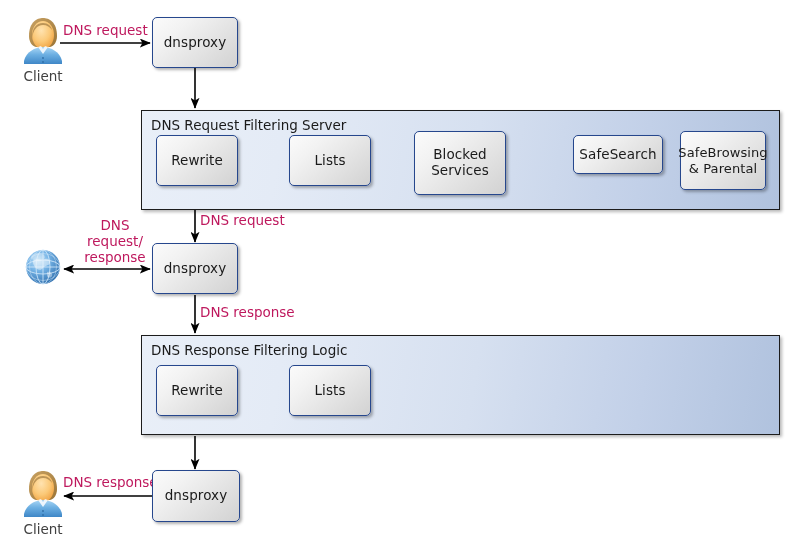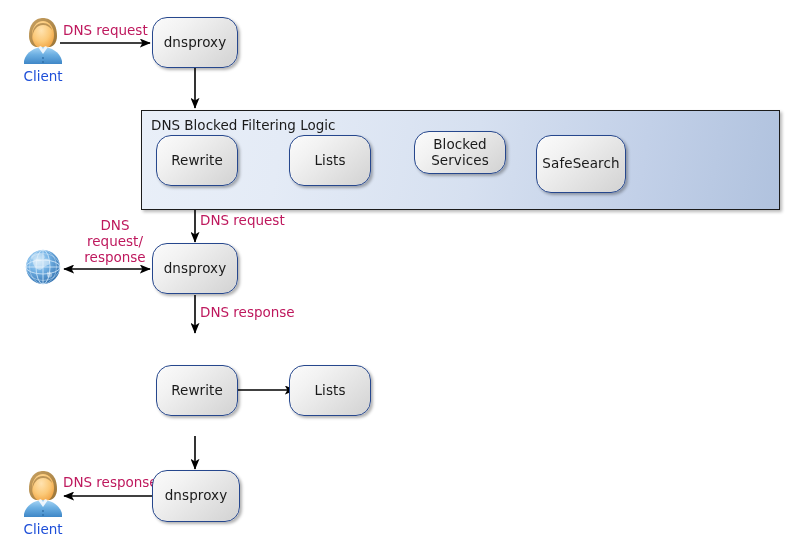--- a/index.html
+++ b/index.html
@@ -26,21 +26,21 @@
     width: 797px;
     height: 558px;
     pointer-events: none;
   }
 
   
   .node {
     position: absolute;
     box-sizing: border-box;
     border: 1.6px solid #26478d;
-    border-radius: 15px;
+    border-radius: 5px;
     background: linear-gradient(140deg, #fbfbfb 0%, #f2f2f2 28%, #e3e3e3 62%, #d2d2d2 100%);
     box-shadow: 2px 2px 3px rgba(0,0,0,0.30);
     display: flex;
     align-items: center;
     justify-content: center;
     text-align: center;
     color: #1a1a1a;
     font-size: 13.5px;
     line-height: 1.18;
     letter-spacing: 0.1px;
@@ -72,21 +72,21 @@
     line-height: 1.2;
     white-space: pre-line;
     text-align: center;
   }
   .edge-label.left-align { text-align: left; }
 
   
   .actor-caption {
     position: absolute;
     font-size: 13.5px;
-    color: #1d4ed8;
+    color: #404040;
     line-height: 1.2;
     text-align: center;
     white-space: pre-line;
   }
   .actor-icon {
     position: absolute;
   }
 </style>
 </head>
 <body>
@@ -152,40 +152,44 @@
   </svg>
   <div class="actor-caption" style="left:8px; top:68px; width:70px;">Client</div>
 
   <div class="edge-label" style="left:63px; top:22px; width:100px; text-align:left;">DNS request</div>
 
   <div class="node" style="left:152px; top:17px; width:86px; height:51px;">
     <span>dnsproxy</span>
   </div>
 
   <div class="group" style="left:141px; top:110px; width:639px; height:100px;">
-    <div class="group-title">DNS Blocked Filtering Logic</div>
+    <div class="group-title">DNS Request Filtering Server</div>
   </div>
 
   <div class="node" style="left:156px; top:135px; width:82px; height:51px;">
     <span>Rewrite</span>
   </div>
 
   <div class="node" style="left:289px; top:135px; width:82px; height:51px;">
     <span>Lists</span>
   </div>
 
-  <div class="node" style="left:414px; top:131px; width:92px; height:43px;">
+  <div class="node" style="left:414px; top:131px; width:92px; height:64px;">
     <span>Blocked
 Services</span>
   </div>
 
-  <div class="node" style="left:536px; top:135px; width:90px; height:58px;">
+  <div class="node" style="left:573px; top:135px; width:90px; height:39px;">
     <span>SafeSearch</span>
   </div>
 
+  <div class="node" style="left:680px; top:131px; width:86px; height:59px; font-size:13px;">
+    <span>SafeBrowsing
+&amp; Parental</span>
+  </div>
 
   <div class="edge-label left-align" style="left:200px; top:212px; width:120px;">DNS request</div>
 
   <svg class="actor-icon" style="left:20px; top:241px;" width="46" height="48" viewBox="0 0 46 48">
     <defs>
       <radialGradient id="globeG" cx="36%" cy="30%" r="75%">
         <stop offset="0%" stop-color="#bfe0f7"></stop>
         <stop offset="42%" stop-color="#76b4e6"></stop>
         <stop offset="100%" stop-color="#2f6fae"></stop>
       </radialGradient>
@@ -205,20 +209,23 @@
   <div class="edge-label" style="left:75px; top:217px; width:80px;">DNS
 request/
 response</div>
 
   <div class="node" style="left:152px; top:243px; width:86px; height:51px;">
     <span>dnsproxy</span>
   </div>
 
   <div class="edge-label left-align" style="left:200px; top:304px; width:140px;">DNS response</div>
 
+  <div class="group" style="left:141px; top:335px; width:639px; height:100px;">
+    <div class="group-title">DNS Response Filtering Logic</div>
+  </div>
 
   <div class="node" style="left:156px; top:365px; width:82px; height:51px;">
     <span>Rewrite</span>
   </div>
 
   <div class="node" style="left:289px; top:365px; width:82px; height:51px;">
     <span>Lists</span>
   </div>
 
   <svg class="actor-icon" style="left:20px; top:467px;" width="46" height="52" viewBox="0 0 46 52">

